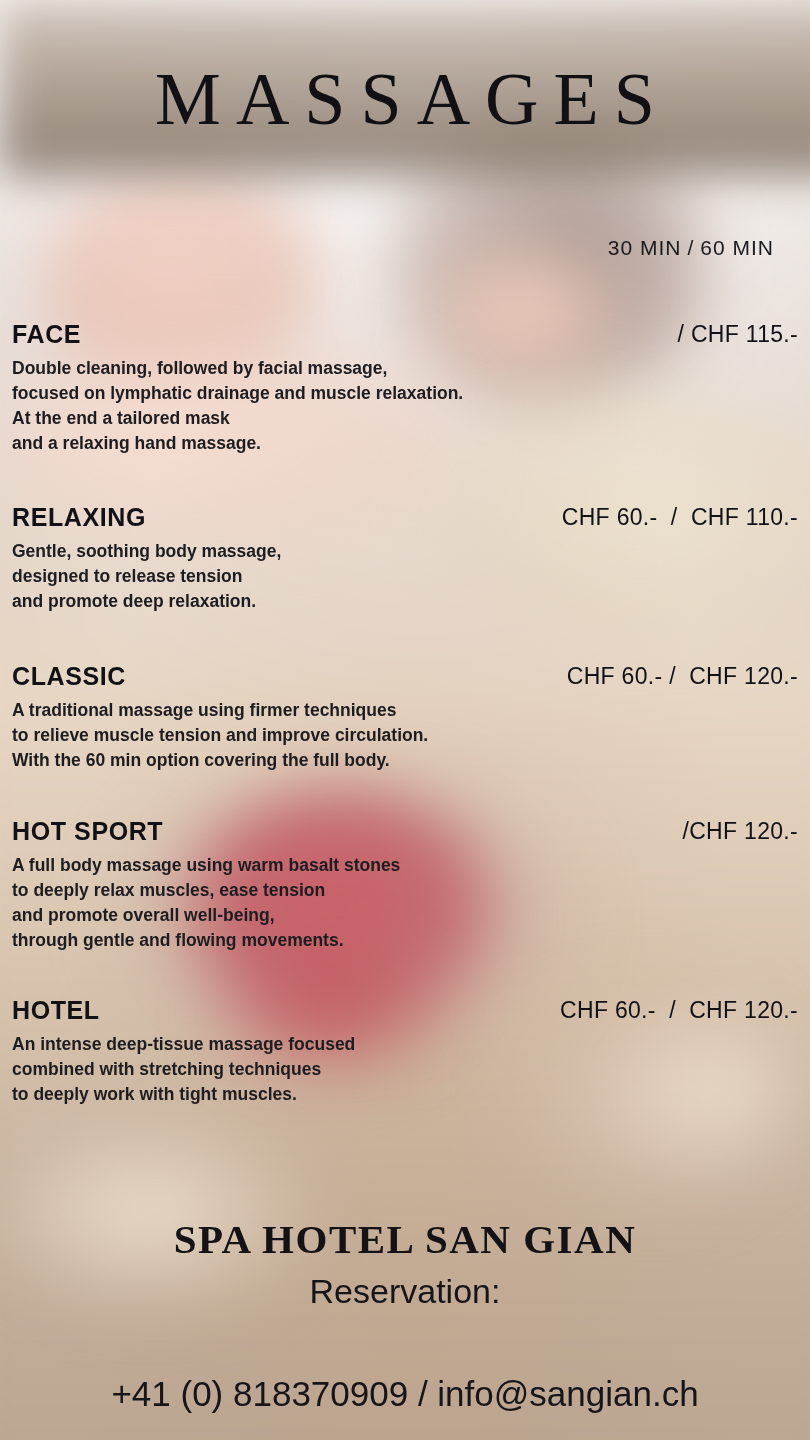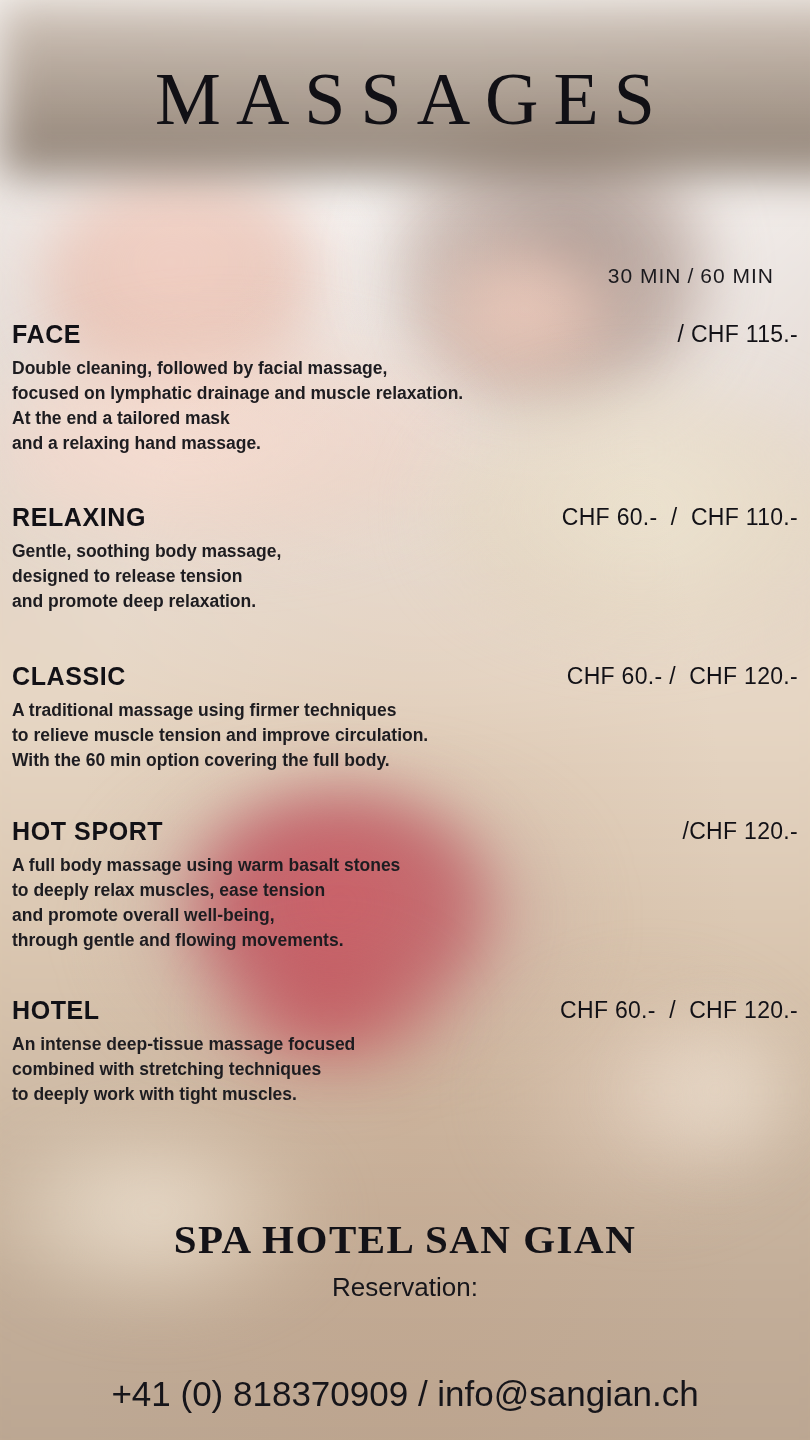--- a/index.html
+++ b/index.html
@@ -144,21 +144,20 @@
   }
 
   .duration-header {
     position: absolute;
     top: 236px;
     right: 36px;
     font-size: 21px;
     letter-spacing: 1px;
     font-weight: 500;
     color: #1b1a1e;
-    margin-top: 28px;
   }
   .duration-header .slash {
     padding: 0 6px;
   }
 
   .service {
     position: absolute;
     left: 12px;
     width: 786px;
   }
@@ -209,21 +208,21 @@
   }
   .hotel-name {
     top: 1215px;
     font-family: "Liberation Serif", serif;
     font-size: 41px;
     letter-spacing: 1.5px;
     color: #131217;
   }
   .reservation {
     top: 1272px;
-    font-size: 26px;
+    font-size: 34px;
     color: #16151a;
     font-weight: 400;
   }
   .contact {
     top: 1374px;
     font-size: 35px;
     color: #16151a;
     font-weight: 400;
   }
 </style>

